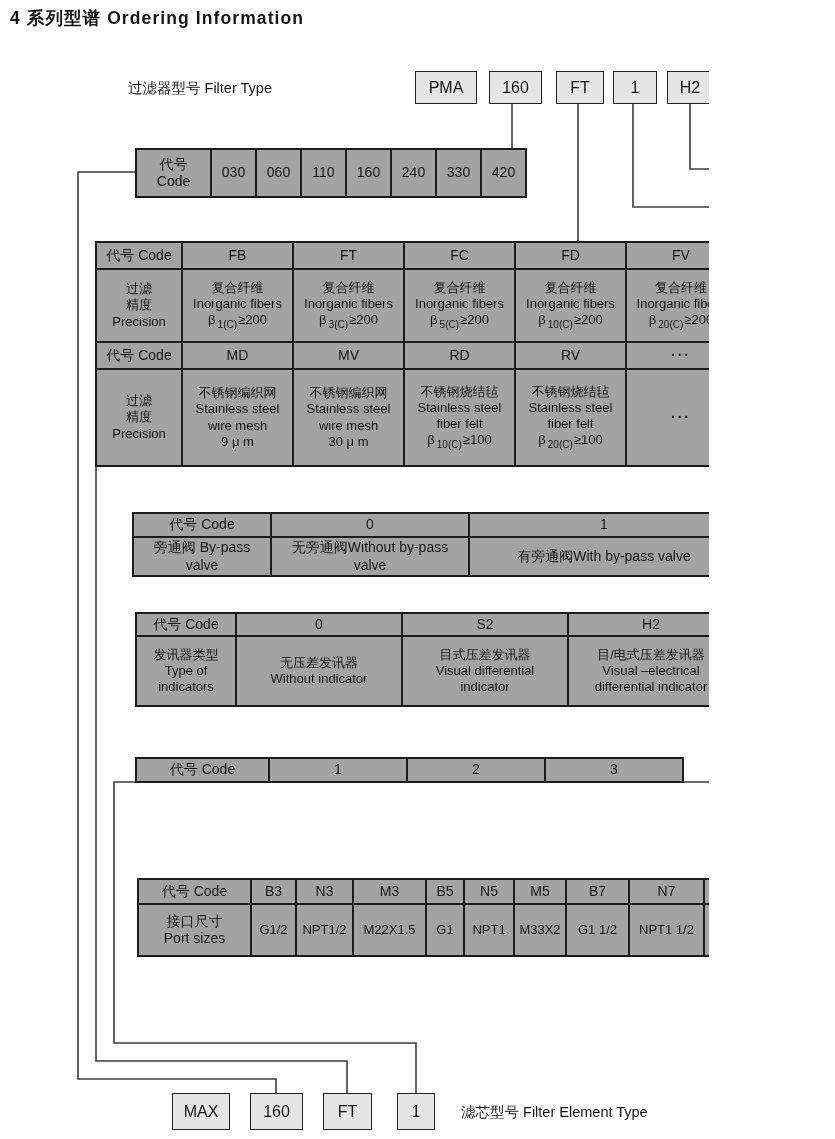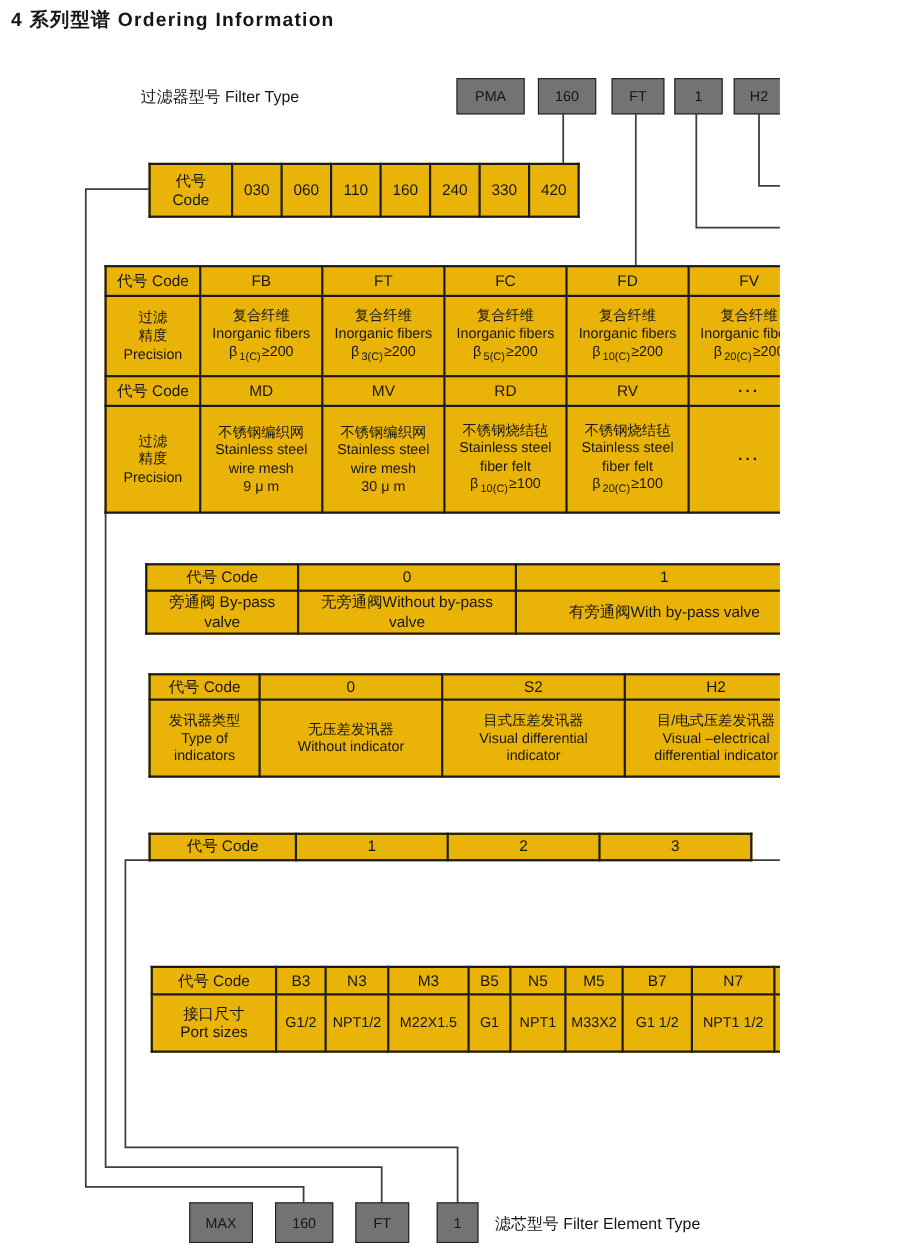--- a/index.html
+++ b/index.html
@@ -1,25 +1,25 @@
 <!DOCTYPE html>
 <html><head>
 <meta charset="utf-8">
 <style>
   *{margin:0;padding:0;box-sizing:border-box}
   html,body{background:#ffffff}
   .page{position:relative;width:709px;height:1139px;background:#ffffff;
         font-family:"Liberation Sans",sans-serif;color:#161616;overflow:hidden}
   .title{position:absolute;left:10px;top:6px;font-size:17.5px;font-weight:bold;letter-spacing:1.1px}
   .side-label{position:absolute;font-size:14.5px;white-space:nowrap}
-  .codebox{position:absolute;border:1.8px solid #222;background:#737373;
-           display:flex;align-items:center;justify-content:center;font-size:13px}
+  .codebox{position:absolute;border:1.8px solid #222;background:#e5e5e5;
+           display:flex;align-items:center;justify-content:center;font-size:16px}
   .connectors{position:absolute;left:0;top:0;pointer-events:none}
   .connectors polyline{fill:none;stroke:#3d3d3d;stroke-width:1.6}
-  table.t{position:absolute;border-collapse:collapse;table-layout:fixed;background:#eab308}
+  table.t{position:absolute;border-collapse:collapse;table-layout:fixed;background:#a3a3a3}
   .t td{border:2px solid #1b1b1b;text-align:center;vertical-align:middle;
         padding:1px 2px;font-size:14px;line-height:1.25;overflow:hidden}
   .fs13 .l, td.fs13{font-size:13px}
   .fs135{font-size:13.5px}
   .l{display:block}
   .beta sub{font-size:10px;margin:0 1px 0 2px}
   .dots{font-weight:bold;font-size:15px;letter-spacing:2px}
   .pre{white-space:pre}
 </style>
 </head>
@@ -289,15 +289,15 @@
       <td class="fs13">M48X2</td>
     </tr>
   </tbody>
     </table>
 
   <div class="codebox" style="left:172px;top:1093px;width:58px;height:37px">MAX</div>
   <div class="codebox" style="left:250px;top:1093px;width:53px;height:37px">160</div>
   <div class="codebox" style="left:323px;top:1093px;width:49px;height:37px">FT</div>
   <div class="codebox" style="left:397px;top:1093px;width:38px;height:37px">1</div>
 
-  <div class="side-label" style="left:450px;top:1103px">滤芯型号 Filter Element Type</div>
+  <div class="side-label" style="left:461px;top:1103px">滤芯型号 Filter Element Type</div>
 
 </div>
 
 </body></html>

